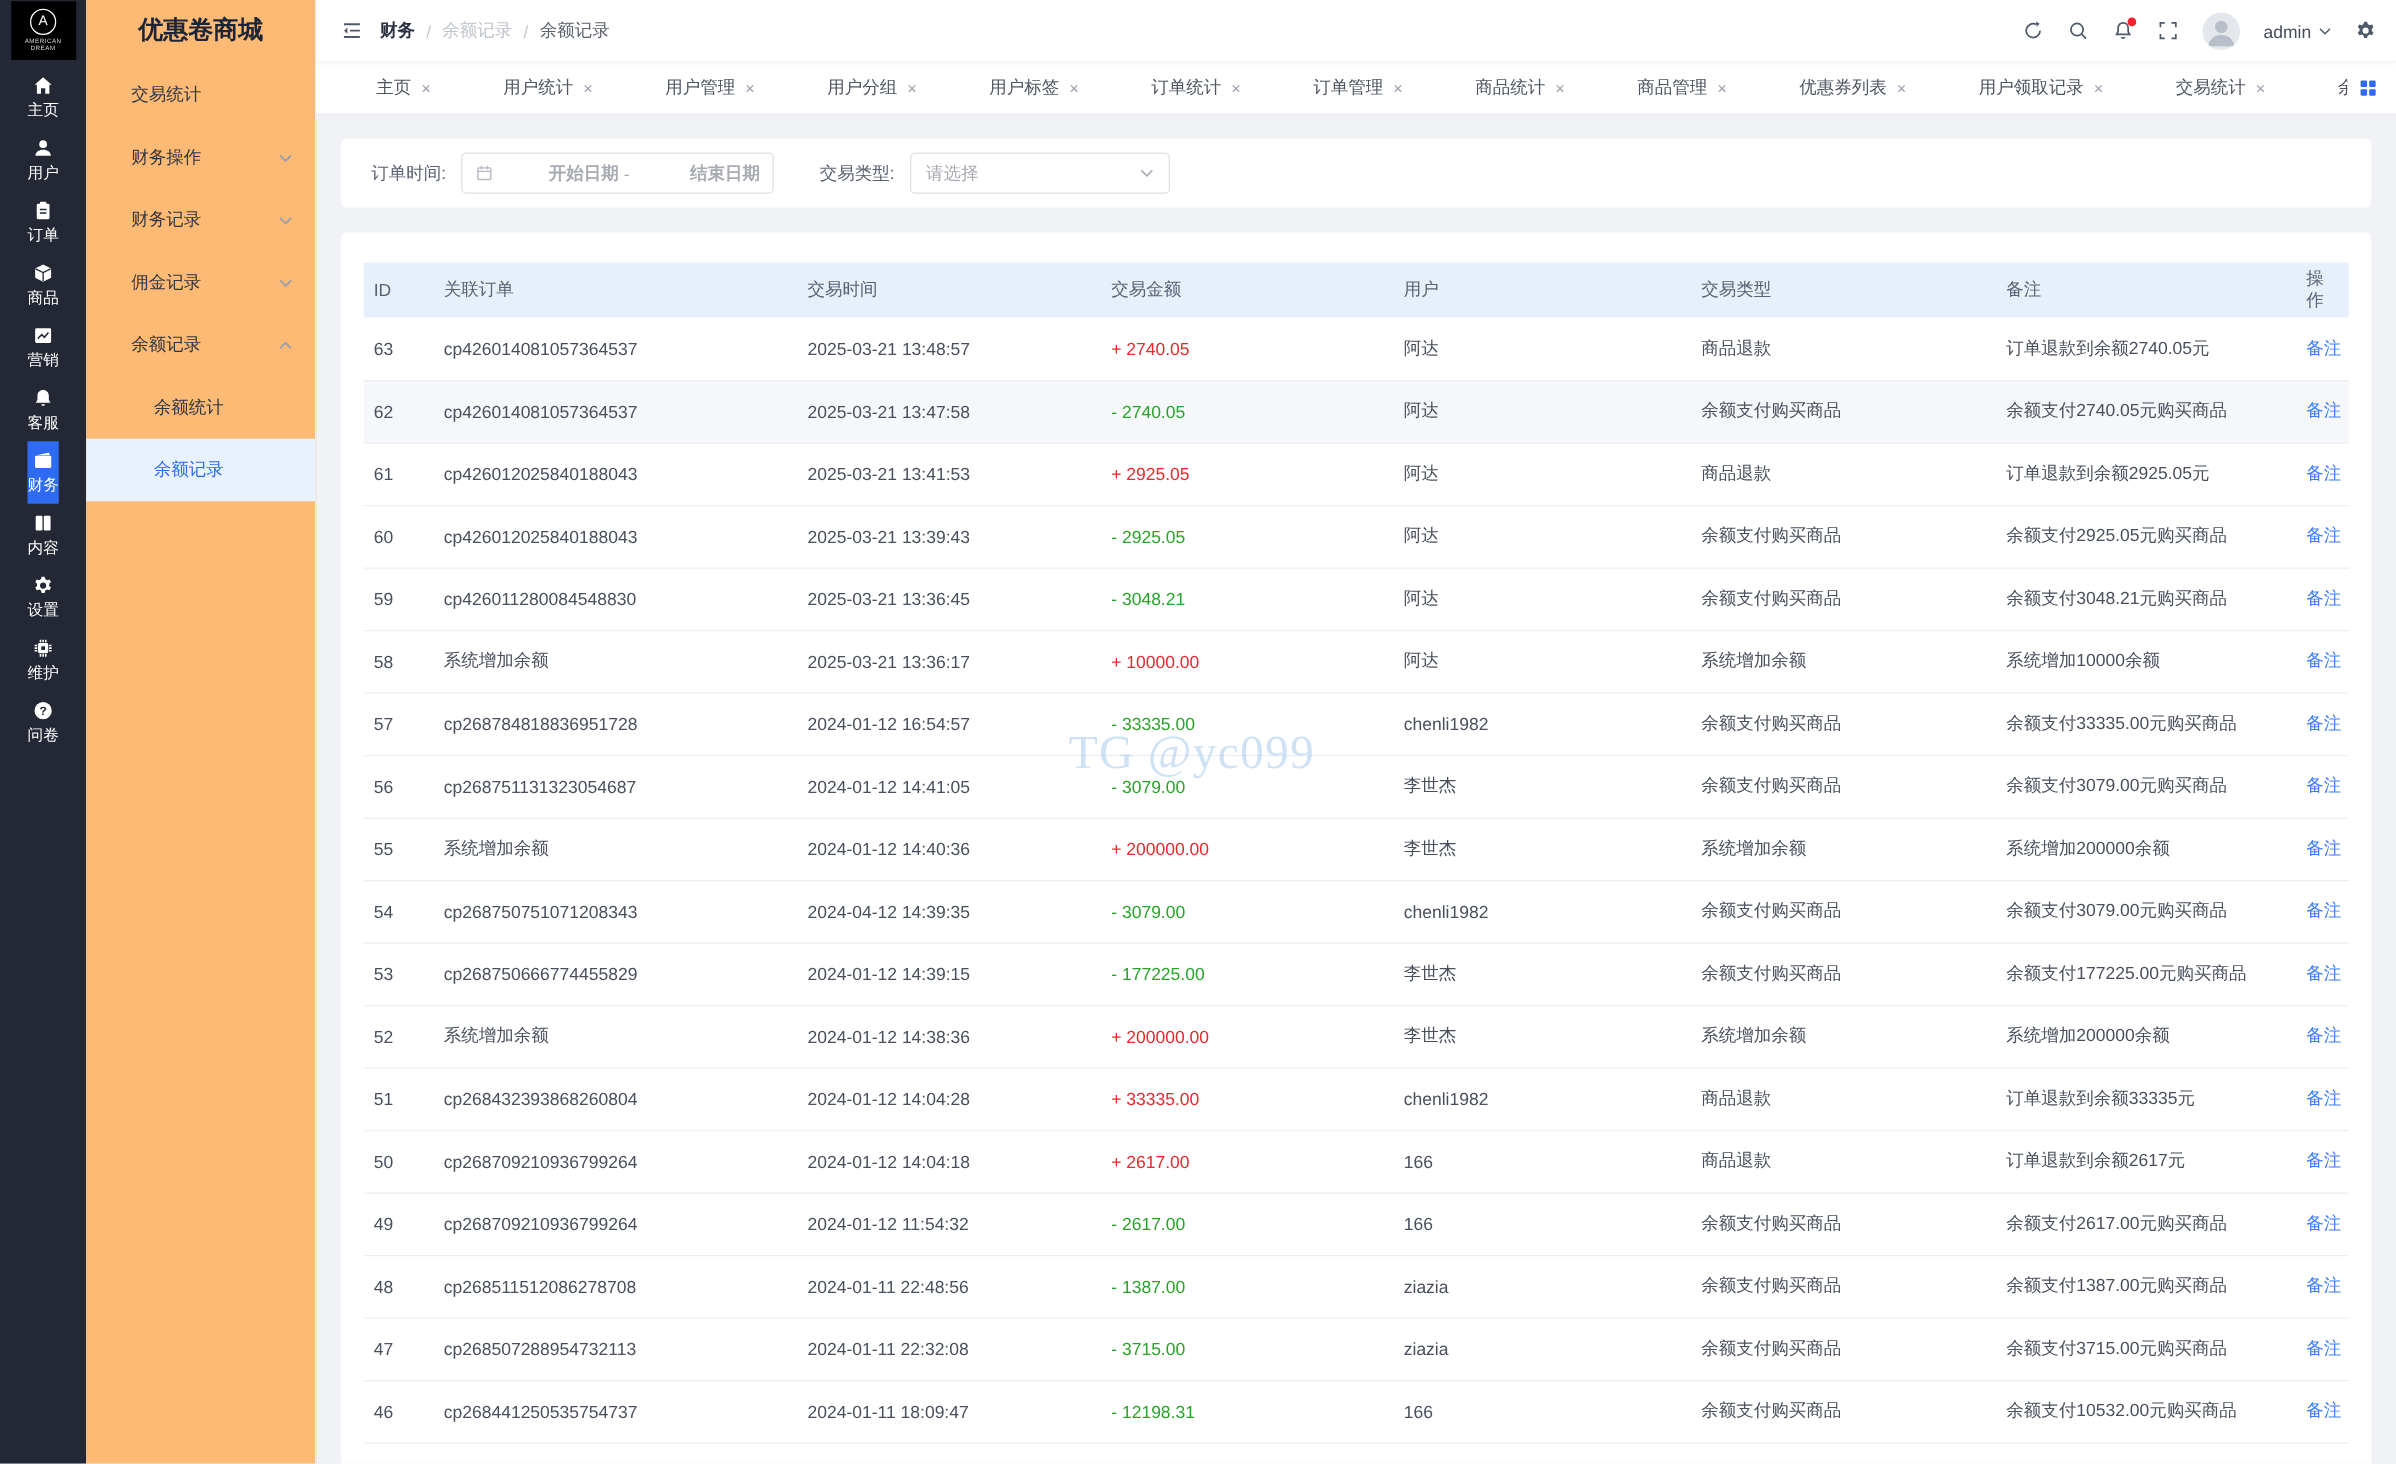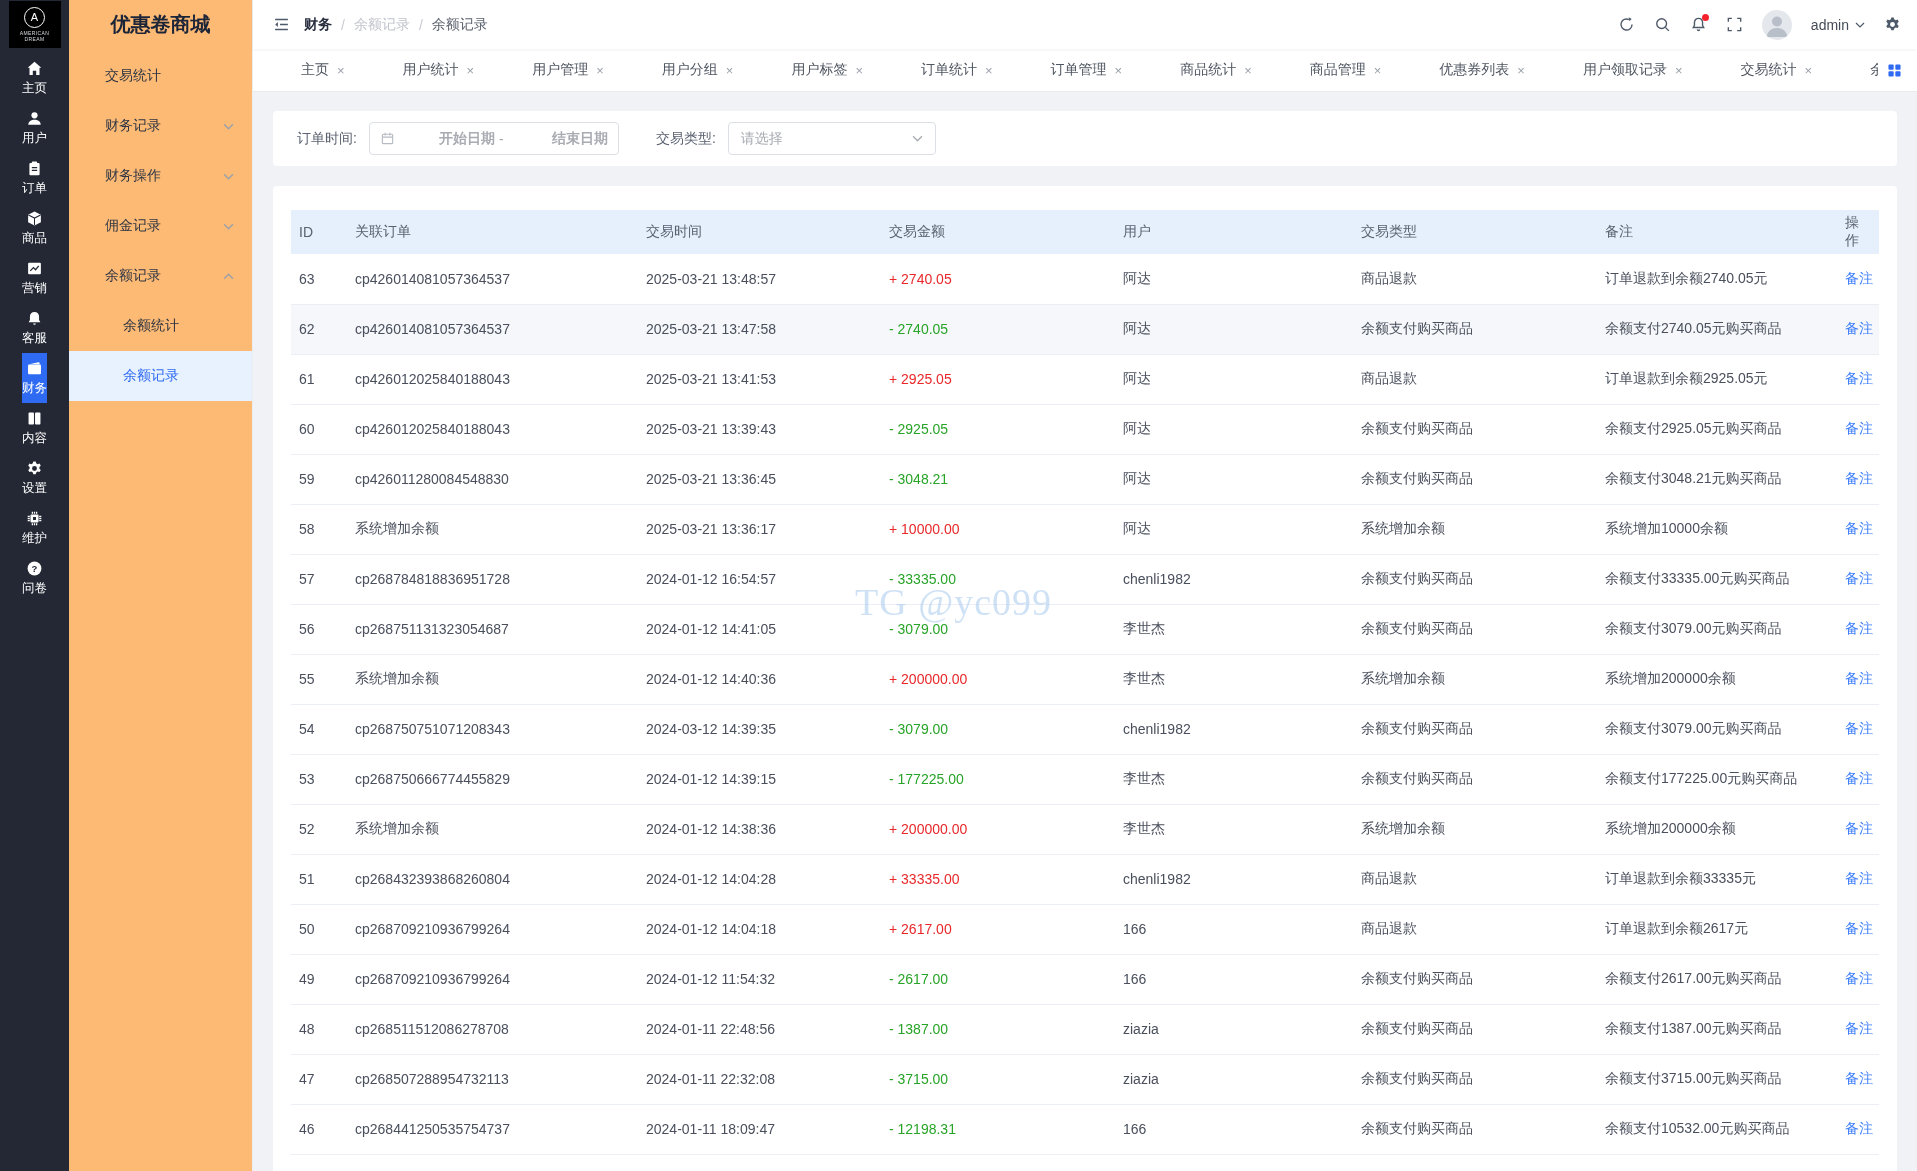--- a/index.html
+++ b/index.html
@@ -186,29 +186,29 @@
       </nav>
   </aside>
 
   <aside class="sidebar">
     <div class="sidebar-title">优惠卷商城</div>
     <nav class="menu" id="side-menu">
         <div class="menu-item">
           <span>交易统计</span>
         </div>
         <div class="menu-item">
-          <span>财务记录</span>
+          <span>财务操作</span>
           <span class="chev">
             <svg width="11" height="7" viewBox="0 0 10 6">
               <path d="M1 1l4 4 4-4" stroke="#9aa0ab" stroke-width="1.3" fill="none"></path>
             </svg>
           </span>
         </div>
         <div class="menu-item">
-          <span>财务操作</span>
+          <span>财务记录</span>
           <span class="chev">
             <svg width="11" height="7" viewBox="0 0 10 6">
               <path d="M1 1l4 4 4-4" stroke="#9aa0ab" stroke-width="1.3" fill="none"></path>
             </svg>
           </span>
         </div>
         <div class="menu-item">
           <span>佣金记录</span>
           <span class="chev">
             <svg width="11" height="7" viewBox="0 0 10 6">
@@ -491,21 +491,21 @@
                 <td>2024-01-12 14:40:36</td>
                 <td><span class="amt pos">+ 200000.00</span></td>
                 <td>李世杰</td>
                 <td>系统增加余额</td>
                 <td>系统增加200000余额</td>
                 <td><span class="link">备注</span></td>
               </tr>
               <tr class="">
                 <td>54</td>
                 <td>cp268750751071208343</td>
-                <td>2024-03-12 14:39:35</td>
+                <td>2024-04-12 14:39:35</td>
                 <td><span class="amt neg">- 3079.00</span></td>
                 <td>chenli1982</td>
                 <td>余额支付购买商品</td>
                 <td>余额支付3079.00元购买商品</td>
                 <td><span class="link">备注</span></td>
               </tr>
               <tr class="">
                 <td>53</td>
                 <td>cp268750666774455829</td>
                 <td>2024-01-12 14:39:15</td>

